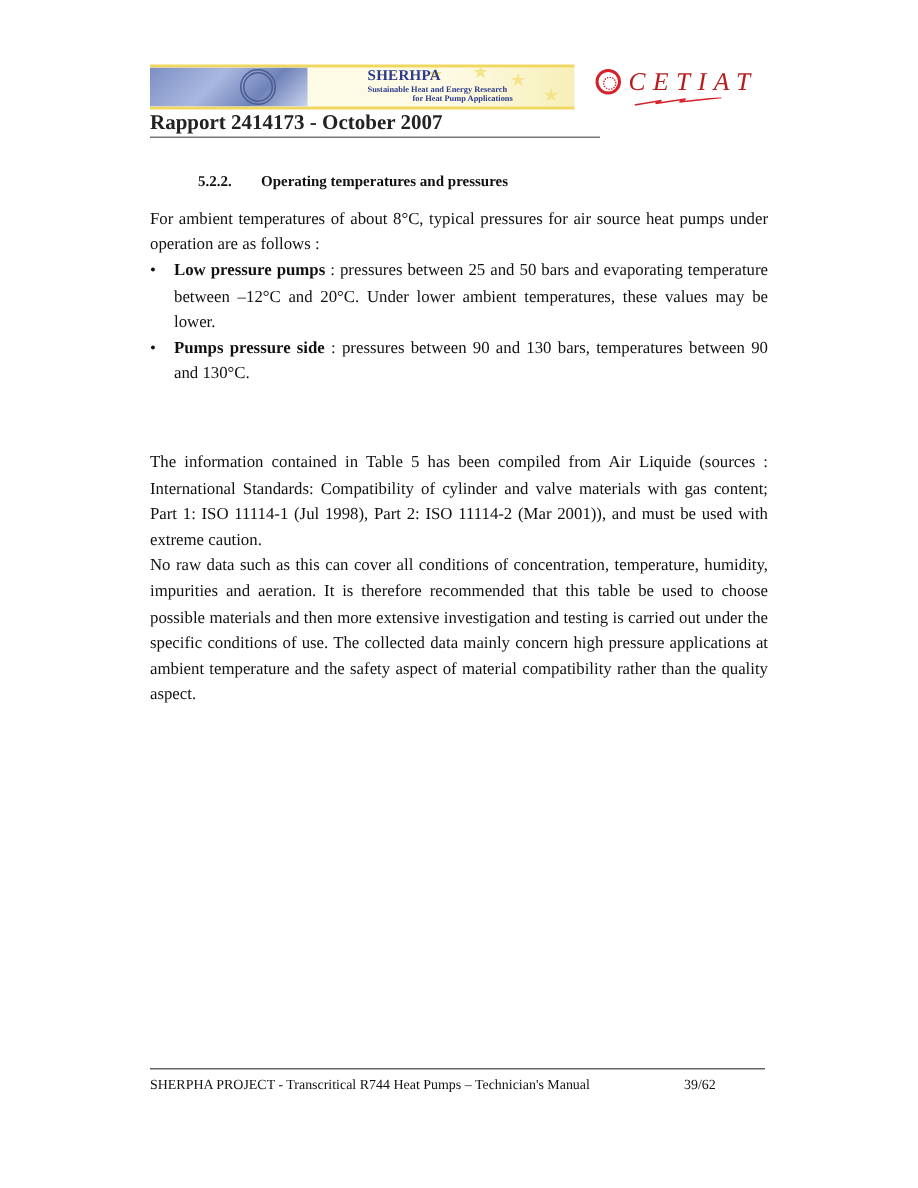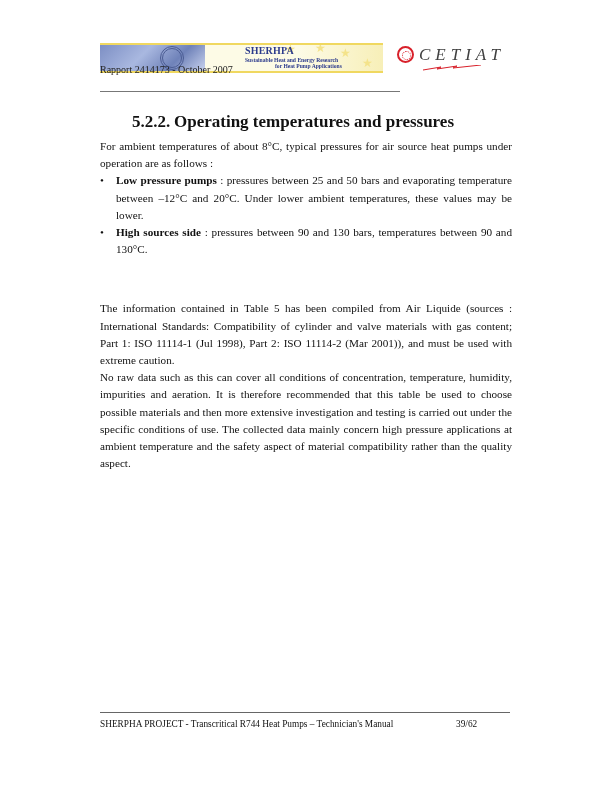--- a/index.html
+++ b/index.html
@@ -38,35 +38,35 @@
     .cetiat-ring {
       position: absolute; left: 0; top: 2px; width: 17px; height: 17px;
       border: 2.5px solid #d8202a; border-radius: 50%; box-sizing: border-box;
     }
     .cetiat-ring::after {
       content: ""; position: absolute; left: 3px; top: 3px; width: 7px; height: 7px;
       border: 1px dotted #d8202a; border-radius: 50%;
     }
     .cetiat-text {
       position: absolute; left: 22px; top: 1px; font-style: italic; font-size: 17px;
-      letter-spacing: 5px; color: #404040; font-family: "Liberation Serif", serif;
+      letter-spacing: 5px; color: #b91c1c; font-family: "Liberation Serif", serif;
     }
     .cetiat-zigzag {
       position: absolute; left: 26px; top: 21px; width: 60px; height: 6px;
     }
     .report-line {
-      position: absolute; left: 100px; top: 64px; font-size: 10px; color: #222;
+      position: absolute; left: 100px; top: 75px; font-size: 14px; color: #222; font-weight: bold;
     }
     .rule-top { position: absolute; left: 100px; top: 91px; width: 300px; height: 0; border-top: 1px solid #777; }
     .content {
       position: absolute; left: 100px; top: 113px; width: 412px;
       font-size: 11.2px; line-height: 17.2px; text-align: justify;
     }
     h3 {
-      margin: 0 0 0 32px; font-size: 17px; font-weight: bold; line-height: 17px;
+      margin: 0 0 0 32px; font-size: 10px; font-weight: bold; line-height: 17px;
     }
     h3 .num { display: inline-block; width: 42px; }
     p { margin: 0; }
     .gap-after-h { height: 8px; }
     ul.bullets { list-style: none; padding: 0; margin: 0; }
     ul.bullets li { position: relative; padding-left: 16px; }
     ul.bullets li .bullet { position: absolute; left: 0; top: 0; }
     .blank { height: 17px; }
     .rule-bottom { position: absolute; left: 100px; top: 712px; width: 410px; height: 0; border-top: 1px solid #666; }
     .footer {
@@ -104,21 +104,21 @@
   <h3>
     <span class="num">5.2.2.</span><span>Operating temperatures and pressures</span>
   </h3>
   <div class="gap-after-h"></div>
   <p>For ambient temperatures of about 8°C, typical pressures for air source heat pumps under operation are as follows :</p>
   <ul class="bullets">
     <li>
       <span class="bullet">•</span><b>Low pressure pumps</b><span> : pressures between 25 and 50 bars and evaporating temperature between –12°C and 20°C. Under lower ambient temperatures, these values may be lower.</span>
     </li>
     <li>
-      <span class="bullet">•</span><b>High sources side</b><span> : pressures between 90 and 130 bars, temperatures between 90 and 130°C.</span>
+      <span class="bullet">•</span><b>Pumps pressure side</b><span> : pressures between 90 and 130 bars, temperatures between 90 and 130°C.</span>
     </li>
   </ul>
   <div class="blank"></div>
   <div class="blank"></div>
   <div class="gap-after-h"></div>
   <p>The information contained in Table 5 has been compiled from Air Liquide (sources : International Standards: Compatibility of cylinder and valve materials with gas content; Part 1: ISO 11114-1 (Jul 1998), Part 2: ISO 11114-2 (Mar 2001)), and must be used with extreme caution.</p>
   <p>No raw data such as this can cover all conditions of concentration, temperature, humidity, impurities and aeration. It is therefore recommended that this table be used to choose possible materials and then more extensive investigation and testing is carried out under the specific conditions of use. The collected data mainly concern high pressure applications at ambient temperature and the safety aspect of material compatibility rather than the quality aspect.</p>
 </div>
 
 <div class="rule-bottom"></div>

